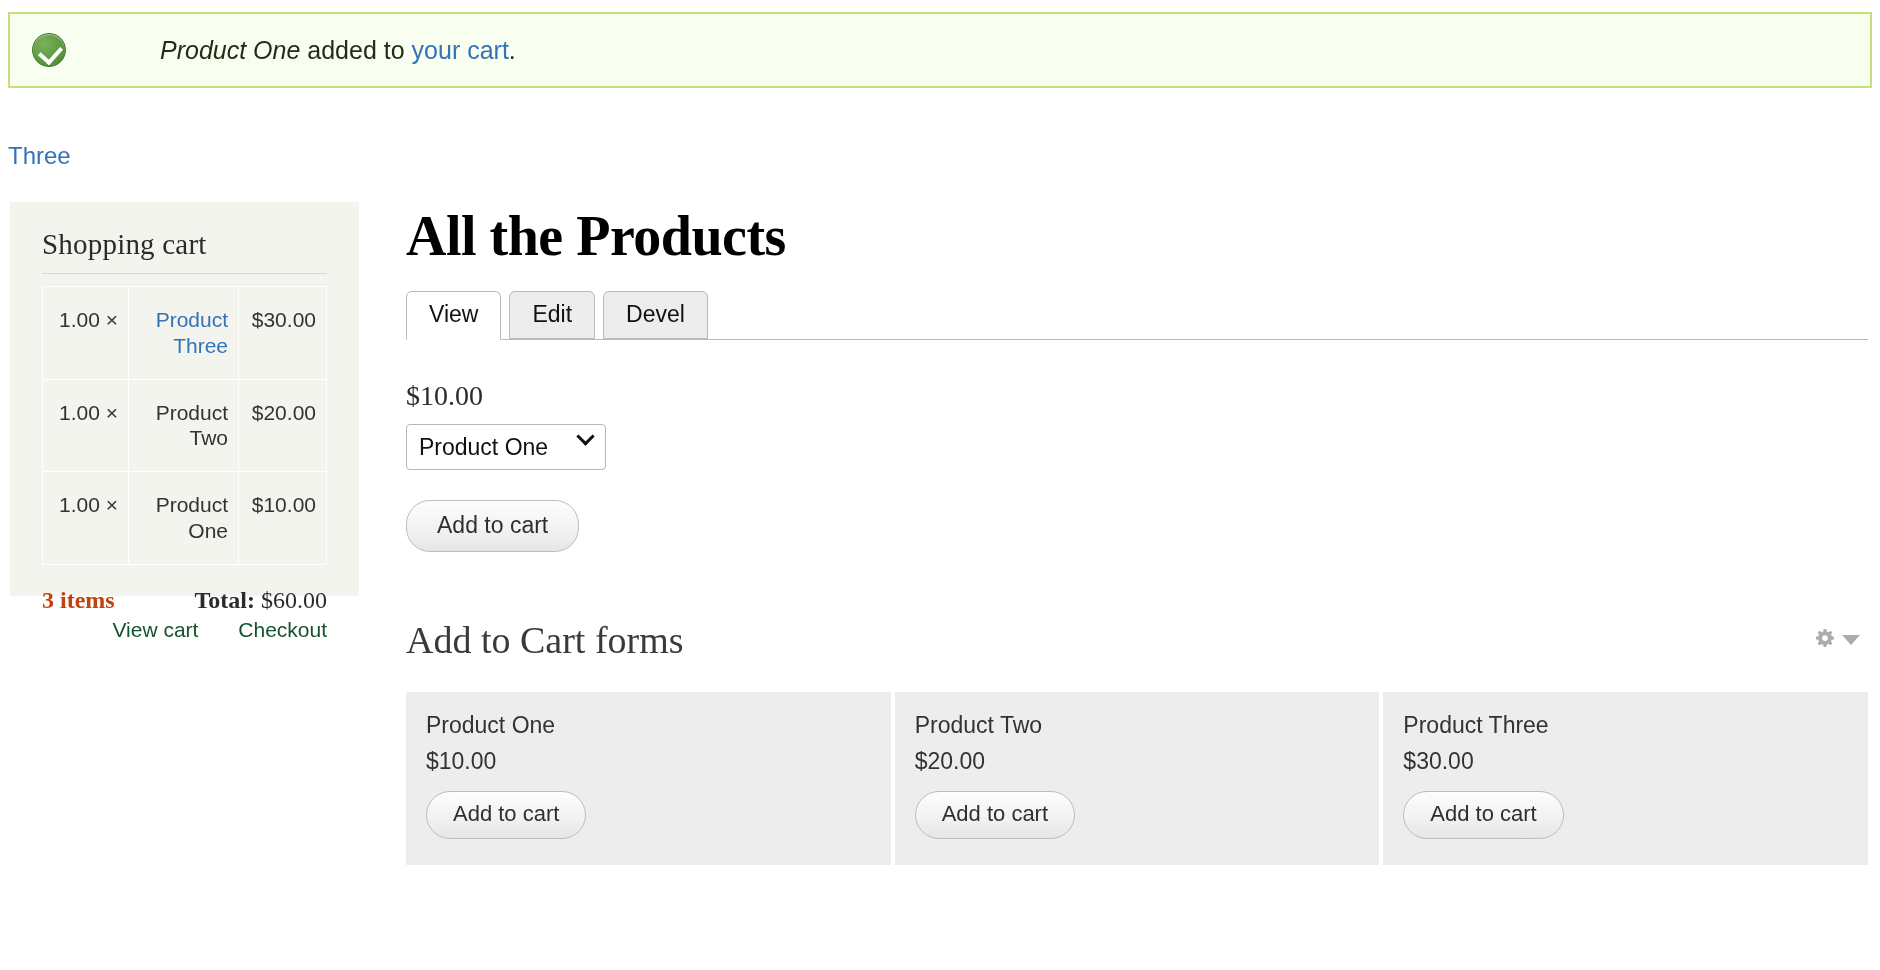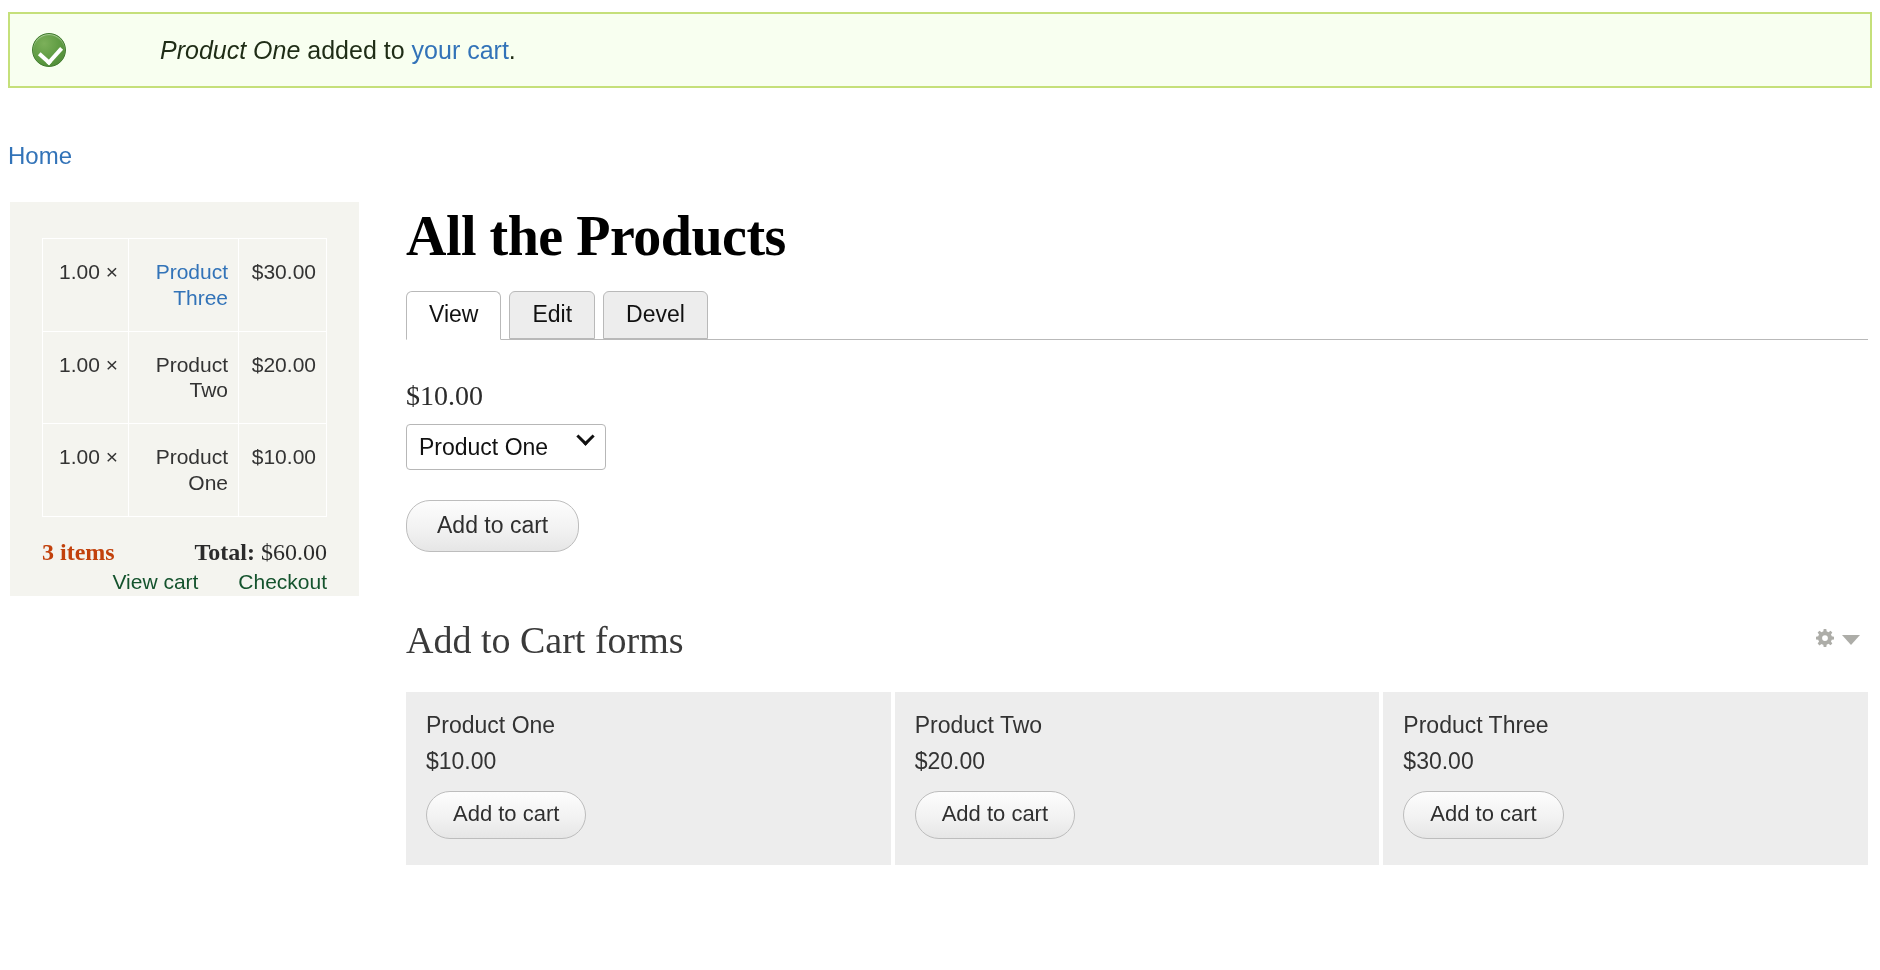--- a/index.html
+++ b/index.html
@@ -258,24 +258,25 @@
 <div class="page">
 
   <div class="status-wrap">
     <div class="status-inner">
       <span class="status-icon"></span>
       <span class="status-text"><em class="em">Product One</em><span> added to </span><a href="#">your cart</a><span>.</span></span>
     </div>
   </div>
 
   <nav class="breadcrumb">
-    <a href="#">Home</a>
+    <a href="#">Three</a>
   </nav>
 
   <aside class="cart-block">
+    <h2 class="cart-title">Shopping cart</h2>
 
     <table class="cart-table">
       <tbody>
         <tr>
           <td class="qty">1.00 ×</td>
           <td class="prod"><a href="#">Product Three</a></td>
           <td class="ttl">$30.00</td>
         </tr>
         <tr>
           <td class="qty">1.00 ×</td>

